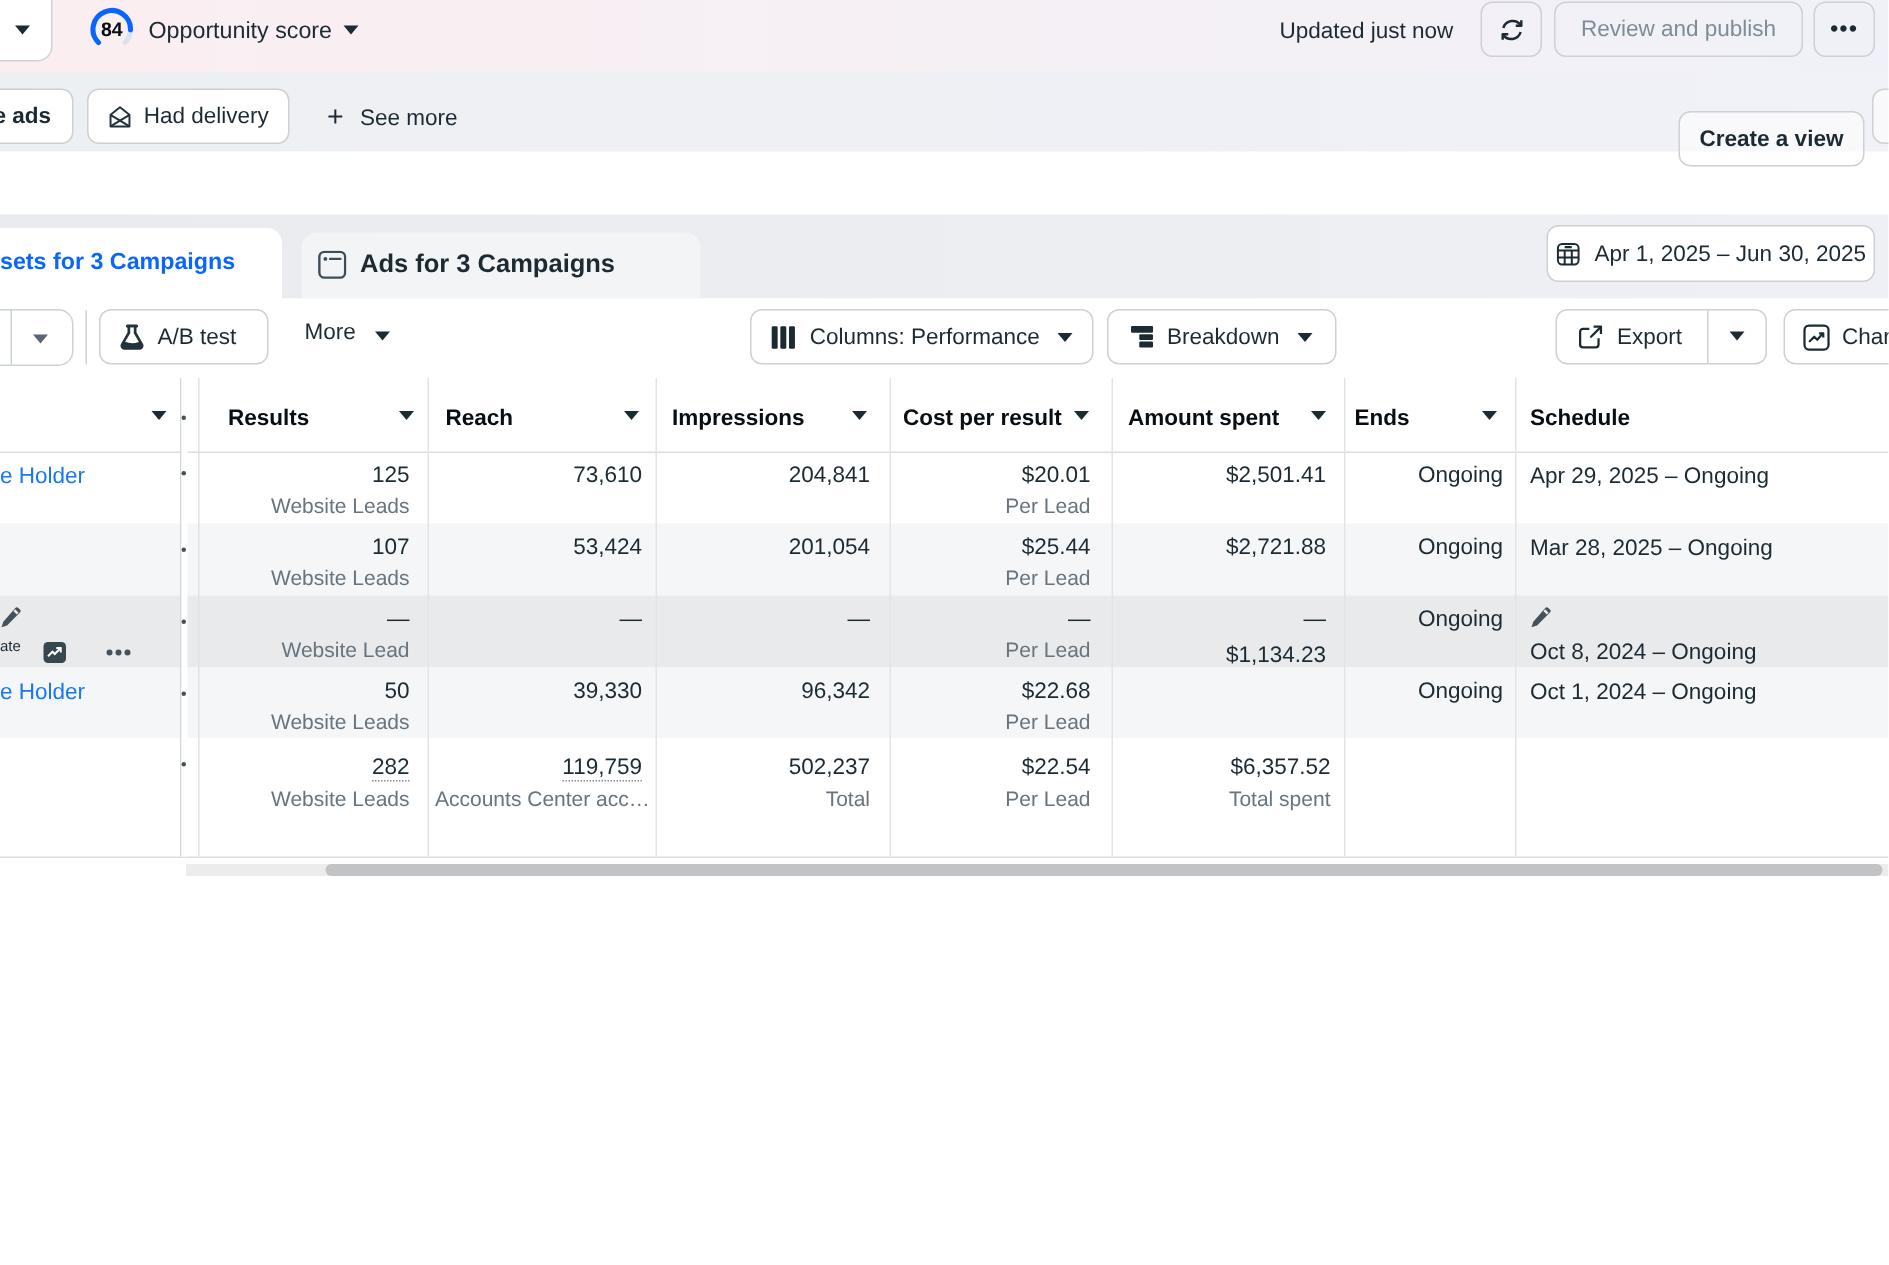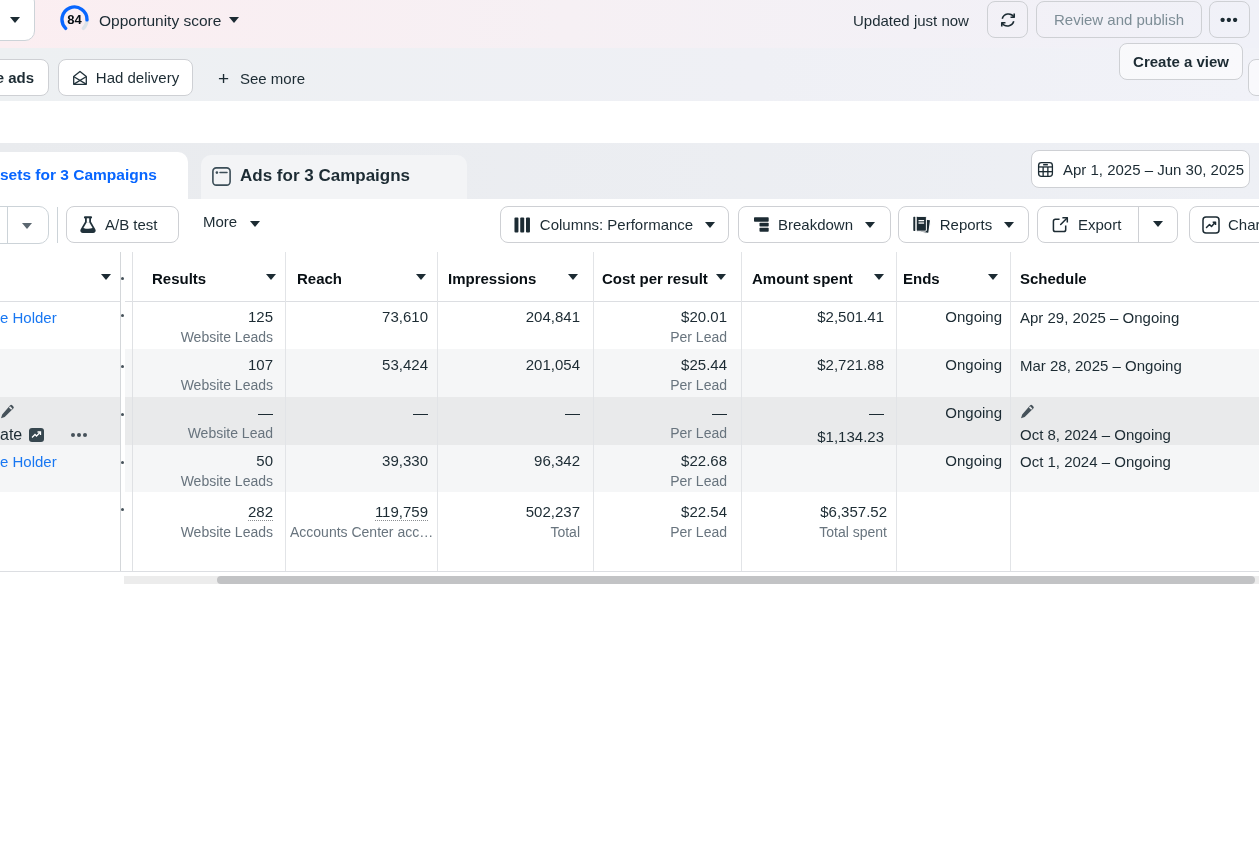--- a/index.html
+++ b/index.html
@@ -47,21 +47,21 @@
 <div class="btn" style="left:58px;top:59px;width:135px;height:37px;">
   <svg width="16" height="16" viewBox="0 0 16 16" fill="none" stroke="#21323b" stroke-width="1.3" style="margin-right:8px;">
     <path d="M1.7 6.5 L8 1.5 L14.3 6.5 V14.3 H1.7 Z" stroke-linejoin="round"></path>
     <path d="M1.9 6.8 L14.1 14.1"></path>
     <path d="M14.1 6.8 L1.9 14.1"></path>
   </svg>
   Had delivery
 </div>
 <div class="abs" style="left:218px;top:68px;font-size:19px;color:#1c2b33;">+</div>
 <div class="abs" style="left:240px;top:70px;font-size:15px;color:#1c2b33;">See more</div>
-<div class="btn" style="left:1119px;top:43px;width:124px;height:37px;font-weight:600;background:rgba(255,255,255,0.55);">Create a view</div>
+<div class="btn" style="left:1119px;top:74px;width:124px;height:37px;font-weight:600;background:rgba(255,255,255,0.55);">Create a view</div>
 <div class="btn" style="left:1248px;top:59px;width:60px;height:37px;background:rgba(255,255,255,0.55);"></div>
 
 <div class="abs" style="left:0;top:143px;width:1259px;height:56px;background:linear-gradient(90deg,#e9ebee,#eef0f5);"></div>
 
 <div class="abs" style="left:-30px;top:152px;width:218px;height:47px;background:#fff;border-radius:10px 10px 0 0;"></div>
 <div class="abs" style="left:0px;top:166px;font-size:15.5px;font-weight:700;color:#0866ff;">sets for 3 Campaigns</div>
 
 <div class="abs" style="left:201px;top:155px;width:266px;height:44px;background:#f3f4f6;border-radius:10px 10px 0 0;"></div>
 <svg class="abs" style="left:212px;top:167px;" width="19" height="19" viewBox="0 0 19 19" fill="none" stroke="#3c4e58" stroke-width="1.6">
   <rect x="0.9" y="0.9" width="17.2" height="17.2" rx="3.4"></rect>
@@ -114,33 +114,20 @@
 <div class="btn" style="left:738px;top:206px;width:153px;height:37px;">
   <svg width="15" height="15" viewBox="0 0 15 15" fill="#1c2b33" style="margin-right:9px;">
     <rect x="0" y="0.3" width="14.7" height="4.5" rx="0.8"></rect>
     <rect x="5.5" y="5.8" width="9.2" height="3.8" rx="0.8"></rect>
     <rect x="5.5" y="10.7" width="9.2" height="4" rx="0.8"></rect>
   </svg>
   Breakdown
   <span class="caret" style="margin-left:12px;"></span>
 </div>
 
-<div class="btn" style="left:898px;top:206px;width:131px;height:37px;">
-  <svg width="18" height="18" viewBox="0 0 18 18" style="margin-right:9px;">
-    <g transform="rotate(8 14 9)">
-          <rect x="8" y="3.2" width="9" height="14" rx="1" fill="#1c2b33" stroke="#fff" stroke-width="1.4"></rect>
-        </g>
-    <rect x="0.3" y="0.7" width="2.1" height="14.2" rx="0.7" fill="#1c2b33"></rect>
-    <rect x="3.2" y="0.4" width="10.2" height="14.8" rx="1.2" fill="#1c2b33" stroke="#fff" stroke-width="1"></rect>
-    <rect x="5.5" y="4" width="5.6" height="1.3" fill="#fff"></rect>
-    <rect x="5.5" y="6.4" width="5.6" height="1.3" fill="#fff"></rect>
-  </svg>
-  Reports
-  <span class="caret" style="margin-left:12px;"></span>
-</div>
 
 <div class="btn" style="left:1037px;top:206px;width:141px;height:37px;justify-content:flex-start;padding-left:14px;">
   <svg width="17" height="17" viewBox="0 0 18 18" fill="none" stroke="#1c2b33" stroke-width="1.6" style="margin-right:9px;">
     <path d="M14.5 10 v4.5 a2 2 0 0 1 -2 2 h-9 a2 2 0 0 1 -2 -2 v-9 a2 2 0 0 1 2 -2 h4.5"></path>
     <path d="M11 1.8 h5.2 v5.2" stroke-linejoin="round"></path>
     <path d="M16 2.2 L9.2 9" stroke-linecap="round"></path>
   </svg>
   Export
 </div>
 <div class="abs" style="left:1138px;top:207px;width:1px;height:35px;background:#ced0d4;"></div>
@@ -219,21 +206,21 @@
       <div class="val">$25.44</div>
       <div class="sub" style="margin-top:4px;">Per Lead</div>
     </div>
 <div class="abs rt val" style="left:750px;top:356px;width:134px;">$2,721.88</div>
 <div class="abs rt val" style="left:900px;top:356px;width:102px;">Ongoing</div>
 <div class="abs val" style="left:1020px;top:357px;">Mar 28, 2025 – Ongoing</div>
 
 <svg class="abs" style="left:0;top:404px;" width="14" height="15" viewBox="0 0 14 15" fill="#46525a">
       <path d="M10.2 1.3 a1.4 1.4 0 0 1 2 0 l1.1 1.1 a1.4 1.4 0 0 1 0 2 l-8.6 8.6 -3.7 1.2 1.2 -3.7 z M8.9 3.4 l2.3 2.3 1.2-1.2 -2.3-2.3 z" fill-rule="evenodd"></path>
     </svg>
-<div class="abs" style="left:0;top:426px;font-size:16px;color:#1c2b33;">ate</div>
+<div class="abs" style="left:0;top:426px;font-size:10px;color:#1c2b33;">ate</div>
 <div class="abs" style="left:29px;top:428px;width:15px;height:14px;background:#37474f;border-radius:3px;">
   <svg width="15" height="14" viewBox="0 0 15 14" fill="none" stroke="#fff" stroke-width="1.3">
         <path d="M3 9.5 L6 6.5 L7.5 8 L11 4.5"></path>
         <path d="M11.5 7 v-3 h-3"></path>
       </svg>
 </div>
 <div class="abs" style="left:71px;top:433px;width:4px;height:4px;border-radius:50%;background:#46525a;"></div>
 <div class="abs" style="left:77px;top:433px;width:4px;height:4px;border-radius:50%;background:#46525a;"></div>
 <div class="abs" style="left:83px;top:433px;width:4px;height:4px;border-radius:50%;background:#46525a;"></div>
 <div class="abs rt" style="left:140px;top:404px;width:133px;">

